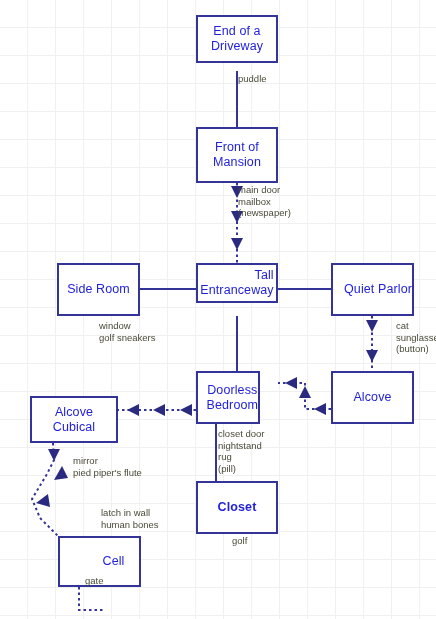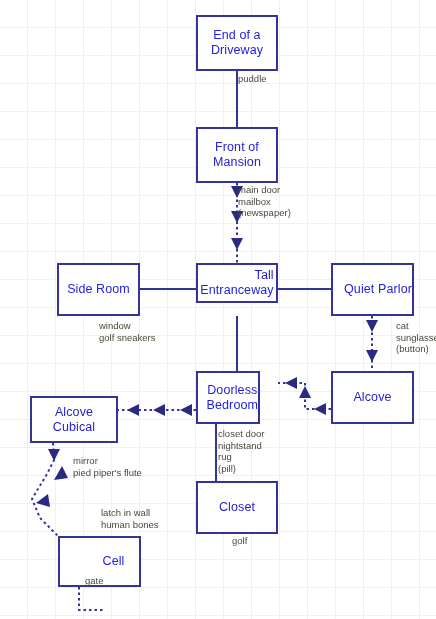--- a/index.html
+++ b/index.html
@@ -89,21 +89,21 @@
     <line x1="216" y1="424" x2="216" y2="481" stroke="#333399" stroke-width="2"></line>
 
     <path d="M53,443 L54,460 L47,474 L32,499 L40,518 L58,536" fill="none" stroke="#333399" stroke-width="2" stroke-dasharray="2.5 3"></path>
     <polygon points="48,449 60,449 54,461" fill="#2a2a80"></polygon>
     <polygon points="62,466 68,478 54,480" fill="#2a2a80"></polygon>
     <polygon points="48,494 50,507 36,503" fill="#2a2a80"></polygon>
 
     <path d="M79,587 L79,610 L103,610" fill="none" stroke="#333399" stroke-width="2" stroke-dasharray="2.5 3"></path>
   </svg>
 
-  <div class="node" style="left:196px; top:15px; width:82px; height:56px;">
+  <div class="node" style="left:196px; top:15px; width:82px; height:48px;">
     <div>
       <span>End of a</span>
       <span>Driveway</span>
     </div>
   </div>
 
   <div class="node" style="left:196px; top:127px; width:82px; height:56px;">
     <div>
       <span>Front of</span>
       <span>Mansion</span>
@@ -141,21 +141,21 @@
       <span>Alcove</span>
     </div>
   </div>
 
   <div class="node" style="left:30px; top:396px; width:88px; height:47px;">
     <div>
       <span>Alcove Cubical</span>
     </div>
   </div>
 
-  <div class="node" style="left:196px; top:481px; width:82px; height:53px;">
+  <div class="node" style="left:196px; top:481px; width:82px; height:53px;font-weight:bold;">
     <div>
       <span>Closet</span>
     </div>
   </div>
 
   <div class="node" style="left:58px; top:536px; width:83px; height:51px;padding-left:28px;">
     <div>
       <span>Cell</span>
     </div>
   </div>

